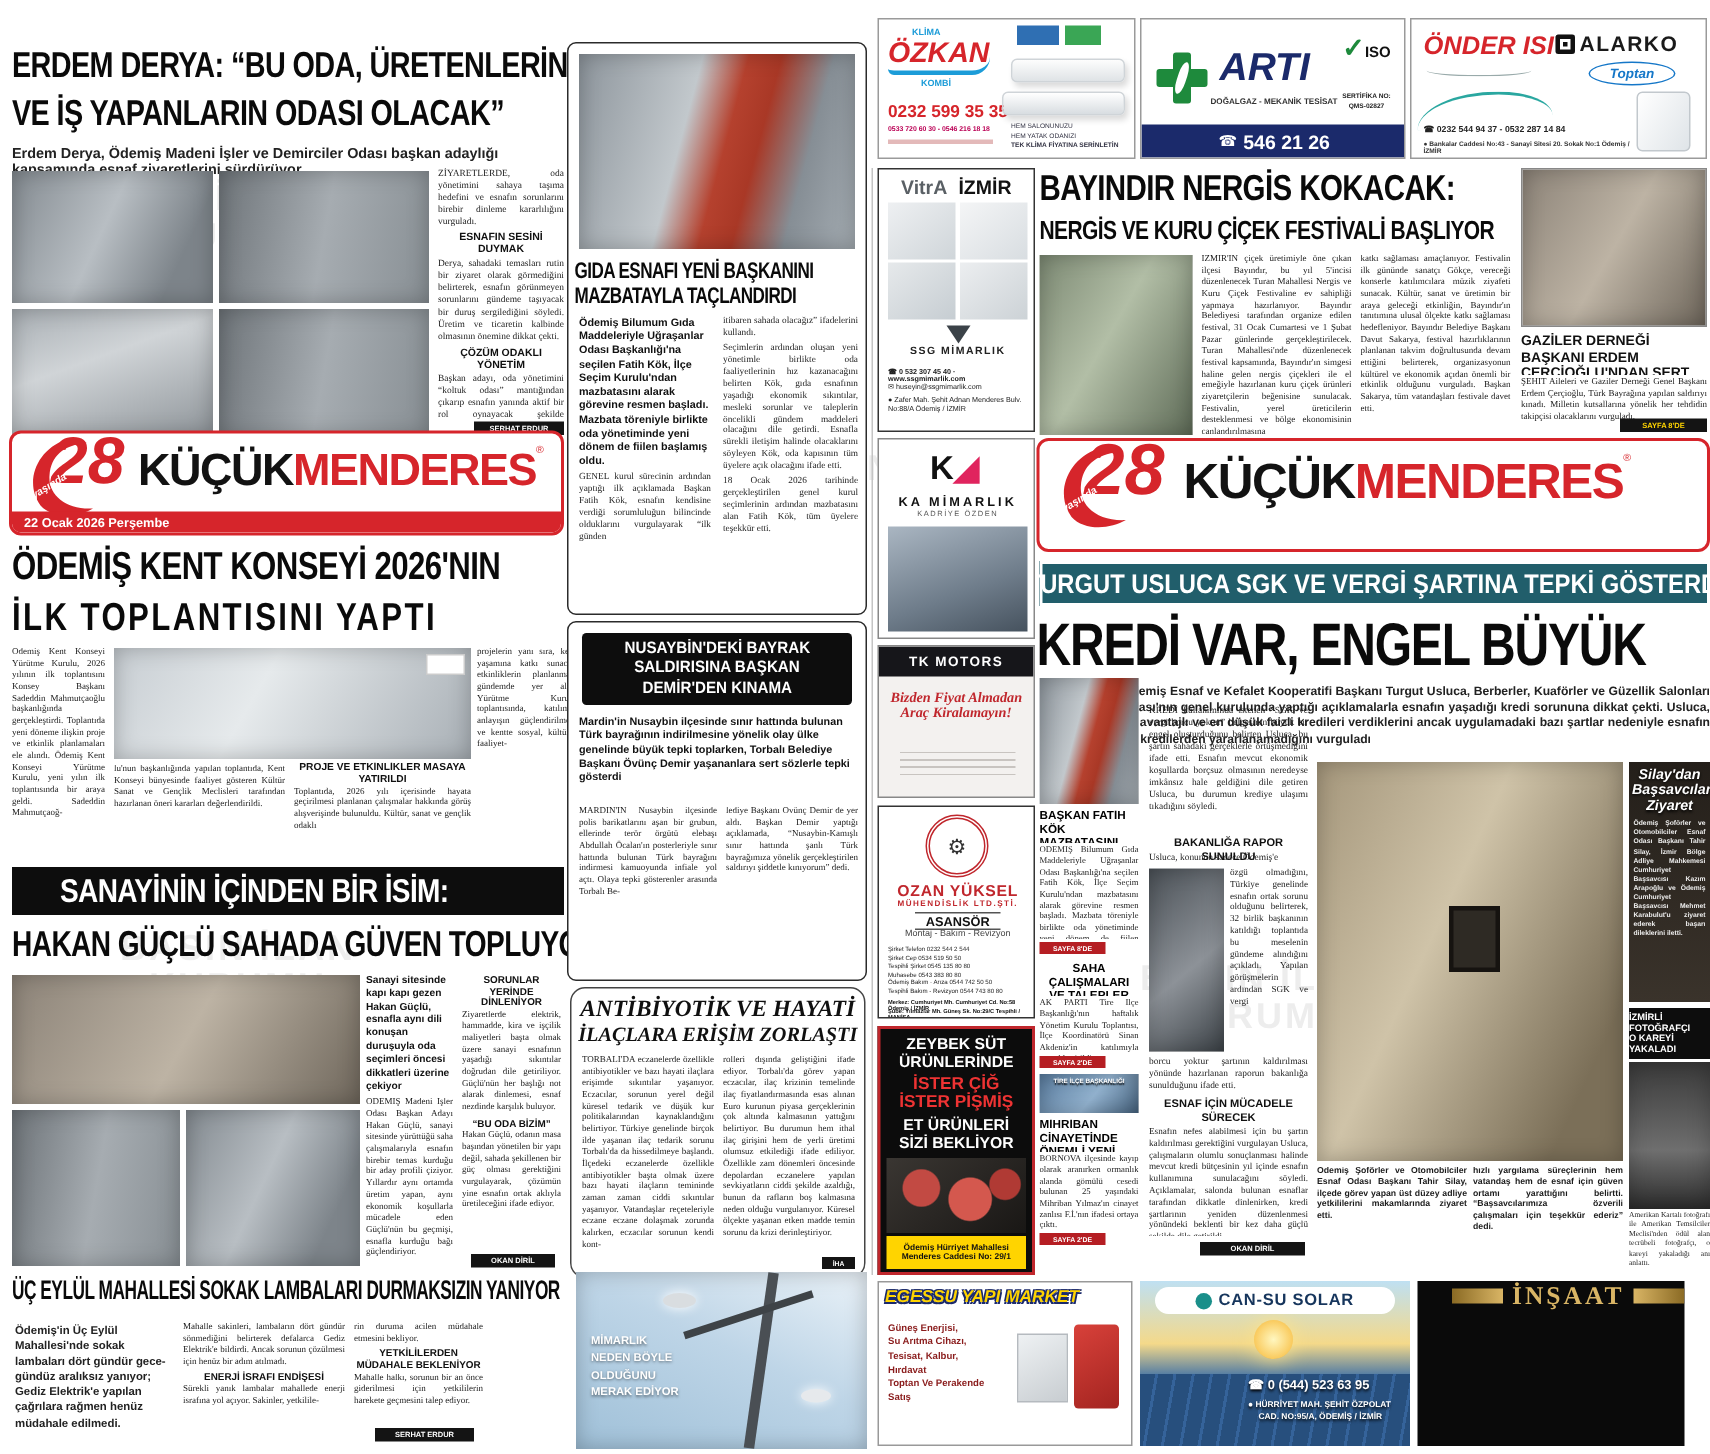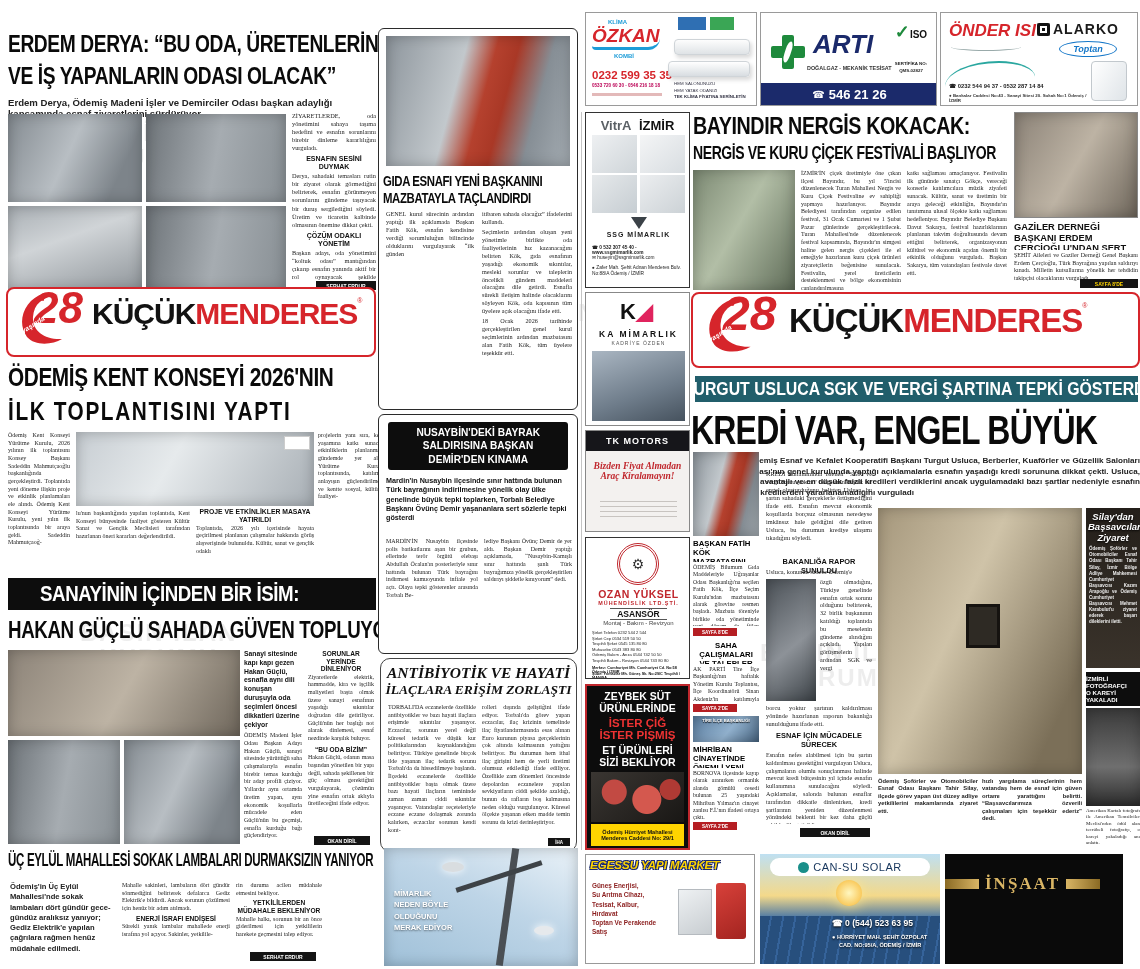--- a/index.html
+++ b/index.html
@@ -59,20 +59,21 @@
 
 <div class="a mastbox" style="left:6px;top:287px;width:370px;height:70px;overflow:hidden">
   <svg class="a" style="left:8px;top:3px" width="58" height="52" viewBox="0 0 58 52">
       <path d="M28 1 C8 8 0 30 11 45 C19 54 36 53 46 47 C28 48 16 38 17 25 C18 12 26 5 42 3 Z" fill="#d6252b"></path>
     </svg>
   <div class="a" style="left:26px;top:-6px;font-size:44px;font-weight:700;font-style:italic;color:#d6252b">28</div>
   <div class="a" style="left:12px;top:32px;font-size:7px;font-style:italic;font-weight:700;color:#fff;transform:rotate(-32deg)">yaşında</div>
   <div class="a" style="left:84px;top:8px;white-space:nowrap">
     <span style="font-size:30px;font-weight:700;color:#121212;letter-spacing:-1px">KÜÇÜK</span><span style="font-size:30px;font-weight:700;color:#d6252b;letter-spacing:-1px">MENDERES</span><span style="font-size:7px;color:#d6252b;vertical-align:top">®</span>
   </div>
+  <div class="a redbar" style="left:0;right:0;bottom:0;height:14px;font-size:8.5px;padding-left:8px">22 Ocak 2026 Perşembe</div>
 </div>
 
 <div class="a hl" style="left:8px;top:362px;width:368px;font-size:26px;transform:scaleX(.8)">ÖDEMİŞ KENT KONSEYİ 2026'NIN</div>
 <div class="a hl" style="left:8px;top:396px;width:368px;font-size:26px;letter-spacing:2px;transform:scaleX(.8)">İLK TOPLANTISINI YAPTI</div>
 <div class="a bt" style="left:8px;top:432px;width:62px;height:140px;font-size:6px">Ödemiş Kent Konseyi Yürütme Kurulu, 2026 yılının ilk toplantısını Konsey Başkanı Sadeddin Mahmutçaoğlu başkanlığında gerçekleştirdi. Toplantıda yeni döneme ilişkin proje ve etkinlik planlamaları ele alındı. Ödemiş Kent Konseyi Yürütme Kurulu, yeni yılın ilk toplantısında bir araya geldi. Sadeddin Mahmutçaoğ-</div>
 <div class="a ph gmeet" style="left:76px;top:432px;width:238px;height:74px">
   <div class="a" style="right:4px;top:4px;width:26px;height:14px;background:#fff;border:1px solid #ccc"></div>
 </div>
 <div class="a bt" style="left:76px;top:510px;width:114px;height:62px;font-size:6px">lu'nun başkanlığında yapılan toplantıda, Kent Konseyi bünyesinde faaliyet gösteren Kültür Sanat ve Gençlik Meclisleri tarafından hazırlanan öneri kararları değerlendirildi.</div>
 <div class="a" style="left:196px;top:508px;width:118px;height:64px;overflow:hidden">
@@ -100,20 +101,21 @@
   <div class="sh" style="font-size:6.6px;margin:3px 0 1px">“BU ODA BİZİM”</div>
   <div class="bt" style="font-size:6px">Hakan Güçlü, odanın masa başından yönetilen bir yapı değil, sahada şekillenen bir güç olması gerektiğini vurgulayarak, çözümün yine esnafın ortak aklıyla üretileceğini ifade ediyor.</div>
 </div>
 <div class="a bdg" style="left:314px;top:836px;width:56px;height:9px;font-size:5px">OKAN DİRİL</div>
 
 <div class="a obox" style="left:378px;top:28px;width:200px;height:382px"></div>
 <div class="a ph gflag" style="left:386px;top:36px;width:184px;height:130px"></div>
 <div class="a hl" style="left:383px;top:172px;width:192px;font-size:15px;transform:scaleX(.76)">GIDA ESNAFI YENİ BAŞKANINI</div>
 <div class="a hl" style="left:383px;top:189px;width:192px;font-size:15px;transform:scaleX(.76)">MAZBATAYLA TAÇLANDIRDI</div>
 <div class="a" style="left:386px;top:210px;width:88px;height:192px;overflow:hidden">
+  <div style="font-size:7.2px;font-weight:700;color:#111;line-height:1.28;margin-bottom:3px">Ödemiş Bilumum Gıda Maddeleriyle Uğraşanlar Odası Başkanlığı'na seçilen Fatih Kök, İlçe Seçim Kurulu'ndan mazbatasını alarak görevine resmen başladı. Mazbata töreniyle birlikte oda yönetiminde yeni dönem de fiilen başlamış oldu.</div>
   <div class="bt" style="font-size:6.2px">GENEL kurul sürecinin ardından yaptığı ilk açıklamada Başkan Fatih Kök, esnafın kendisine verdiği sorumluluğun bilincinde olduklarını vurgulayarak “ilk günden</div>
 </div>
 <div class="a" style="left:482px;top:210px;width:90px;height:192px;overflow:hidden">
   <div class="bt" style="font-size:6.2px;margin-bottom:2px">itibaren sahada olacağız” ifadelerini kullandı.</div>
   <div class="bt" style="font-size:6.2px;margin-bottom:2px">Seçimlerin ardından oluşan yeni yönetimle birlikte oda faaliyetlerinin hız kazanacağını belirten Kök, gıda esnafının yaşadığı ekonomik sıkıntılar, mesleki sorunlar ve taleplerin öncelikli gündem maddeleri olacağını dile getirdi. Esnafla sürekli iletişim halinde olacaklarını söyleyen Kök, oda kapısının tüm üyelere açık olacağını ifade etti.</div>
   <div class="bt" style="font-size:6.2px">18 Ocak 2026 tarihinde gerçekleştirilen genel kurul seçimlerinin ardından mazbatasını alan Fatih Kök, tüm üyelere teşekkür etti.</div>
 </div>
 
 <div class="a obox" style="left:378px;top:414px;width:200px;height:240px"></div>
 <div class="a" style="left:388px;top:422px;width:180px;height:48px;background:#0d0d0d;border-radius:3px;display:flex;flex-direction:column;align-items:center;justify-content:center">
@@ -354,29 +356,29 @@
     <div>Toptan Ve Perakende Satış</div>
   </div>
   <div class="a" style="left:92px;top:34px;width:34px;height:46px;background:linear-gradient(150deg,#eef1f3,#c8cdd1);border:1px solid #b5babf"></div>
   <div class="a" style="left:130px;top:28px;width:30px;height:56px;background:linear-gradient(150deg,#d8413a,#a32420);border-radius:3px"></div>
 </div>
 
 <div class="a" style="left:760px;top:854px;width:180px;height:110px;overflow:hidden;background:linear-gradient(180deg,#bfe0f2 0%,#f4d98a 38%,#3a6ea8 60%,#1d3f66 100%)">
   <div class="a" style="left:76px;top:26px;width:26px;height:26px;border-radius:50%;background:radial-gradient(#fff7c0,#f7b733);box-shadow:0 0 14px #ffe48a"></div>
   <div class="a" style="left:10px;top:4px;width:160px;height:18px;background:#fff;border-radius:9px;display:flex;align-items:center;justify-content:center">
     <span style="width:11px;height:11px;border-radius:50%;background:#1a8f8a;margin-right:4px;display:inline-block"></span>
-    <span style="font-size:11px;font-weight:400;color:#16355c;letter-spacing:.5px">CAN-SU SOLAR</span>
+    <span style="font-size:11px;font-weight:700;color:#16355c;letter-spacing:.5px">CAN-SU SOLAR</span>
   </div>
   <div class="a" style="left:0;top:62px;width:180px;height:48px;background:repeating-linear-gradient(100deg,#274f7d 0 10px,#35639a 10px 12px)"></div>
   <div class="a" style="left:72px;top:64px;color:#fff;font-weight:700;font-size:8.6px;text-shadow:0 1px 2px #000"><span>☎ </span><span>0 (544) 523 63 95</span></div>
   <div class="a" style="left:72px;top:80px;color:#fff;font-size:5.6px;font-weight:700;line-height:1.4;text-shadow:0 1px 2px #000">
     <span>● </span><span>HÜRRİYET MAH. ŞEHİT ÖZPOLAT</span><br>
     <span style="margin-left:7px">CAD. NO:95/A, ÖDEMİŞ / İZMİR</span>
   </div>
 </div>
 
 <div class="a" style="left:945px;top:854px;width:178px;height:110px;background:#0a0a0a;overflow:hidden;text-align:center">
-  <div style="display:flex;align-items:center;justify-content:flex-start;margin-top:20px">
+  <div style="display:flex;align-items:center;justify-content:flex-end;margin-top:0">
     <span style="width:34px;height:10px;background:linear-gradient(90deg,#8a6a24,#d9b565)"></span>
     <span style="font-family:'Liberation Serif',serif;font-weight:700;font-size:17px;color:#d9b565;margin:0 6px;letter-spacing:2px">İNŞAAT</span>
     <span style="width:34px;height:10px;background:linear-gradient(90deg,#d9b565,#8a6a24)"></span>
   </div>
 </div>
 
 </body></html>

